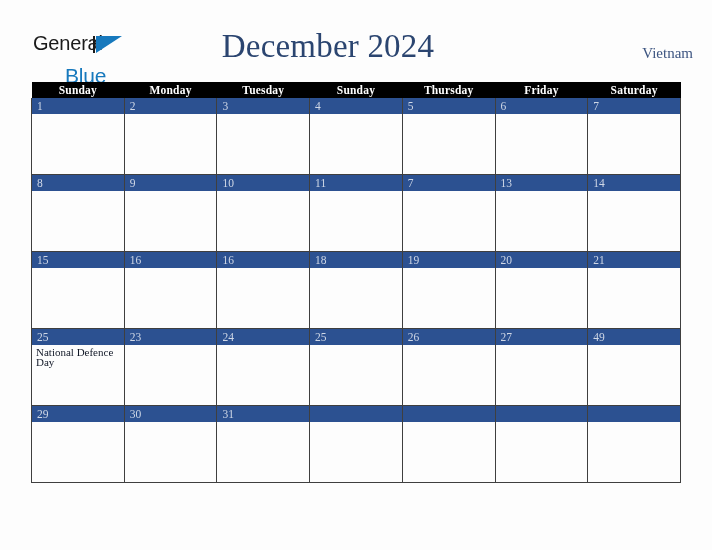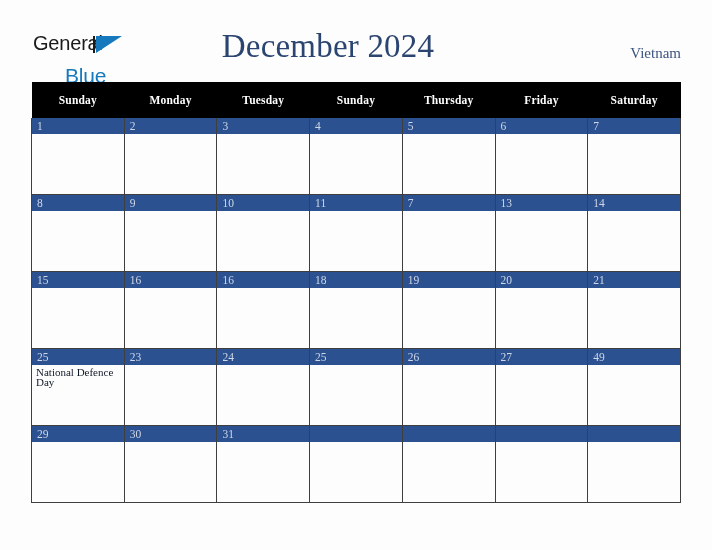--- a/index.html
+++ b/index.html
@@ -78,42 +78,42 @@
     width: 656px;
     text-align: center;
     font-size: 33px;
     color: #2b4570;
     letter-spacing: 0.2px;
     white-space: nowrap;
   }
 
   .country {
     position: absolute;
-    right: 31px;
+    right: 19px;
     top: 45px;
     font-size: 15px;
     color: #3c5480;
     white-space: nowrap;
   }
 
   
   .calendar {
     position: absolute;
     left: 31px;
     top: 82px;
     width: 650px;
     border-collapse: collapse;
     table-layout: fixed;
   }
   .calendar th {
     background: #000000;
     color: #ffffff;
     font-size: 11.5px;
     font-weight: bold;
-    height: 36px;
+    height: 16px;
     padding: 0;
     text-align: center;
     vertical-align: middle;
     letter-spacing: 0.2px;
   }
   .calendar td {
     padding: 0;
     vertical-align: top;
     border-left: 1px solid #3f3f3f;
     border-right: 1px solid #3f3f3f;

